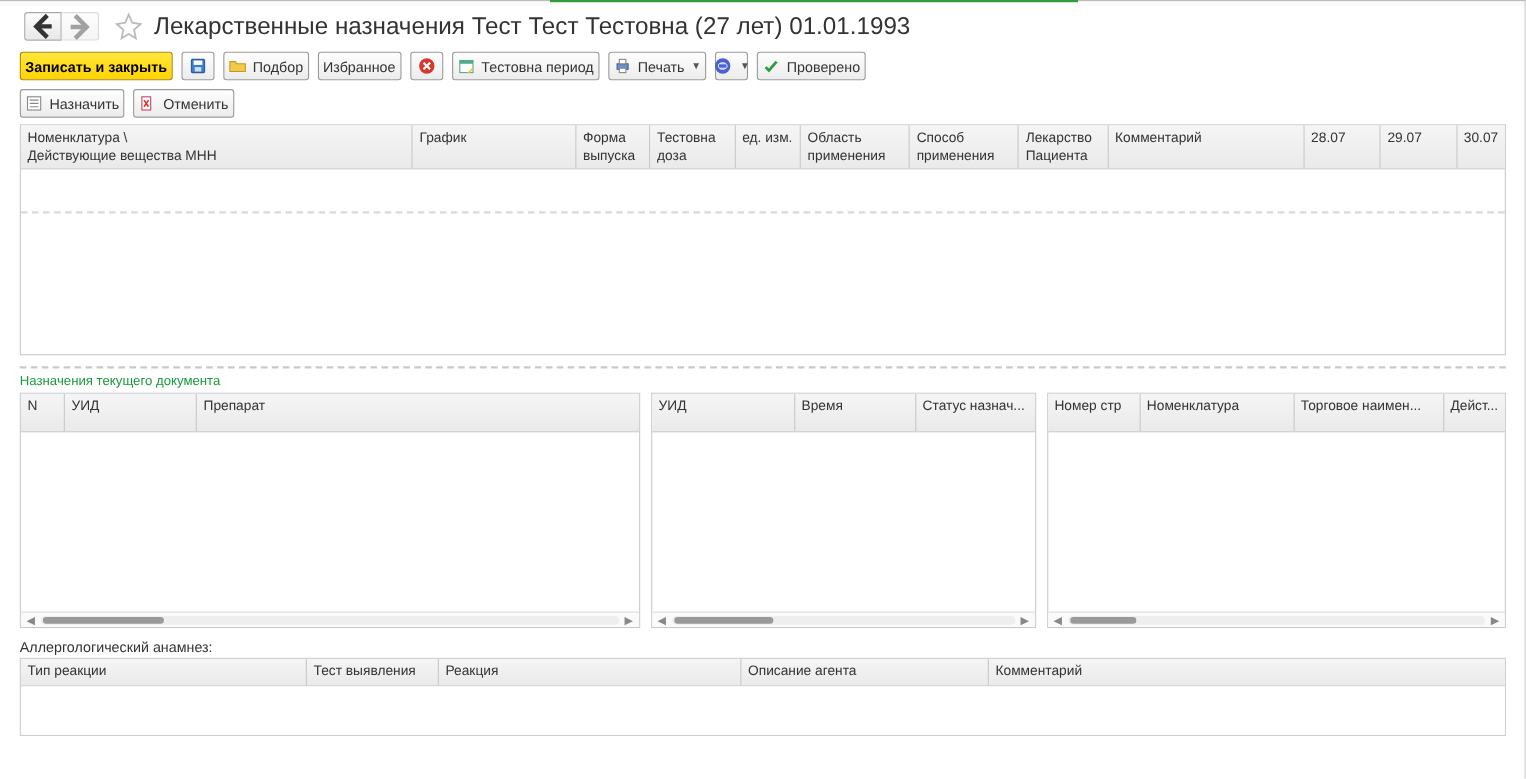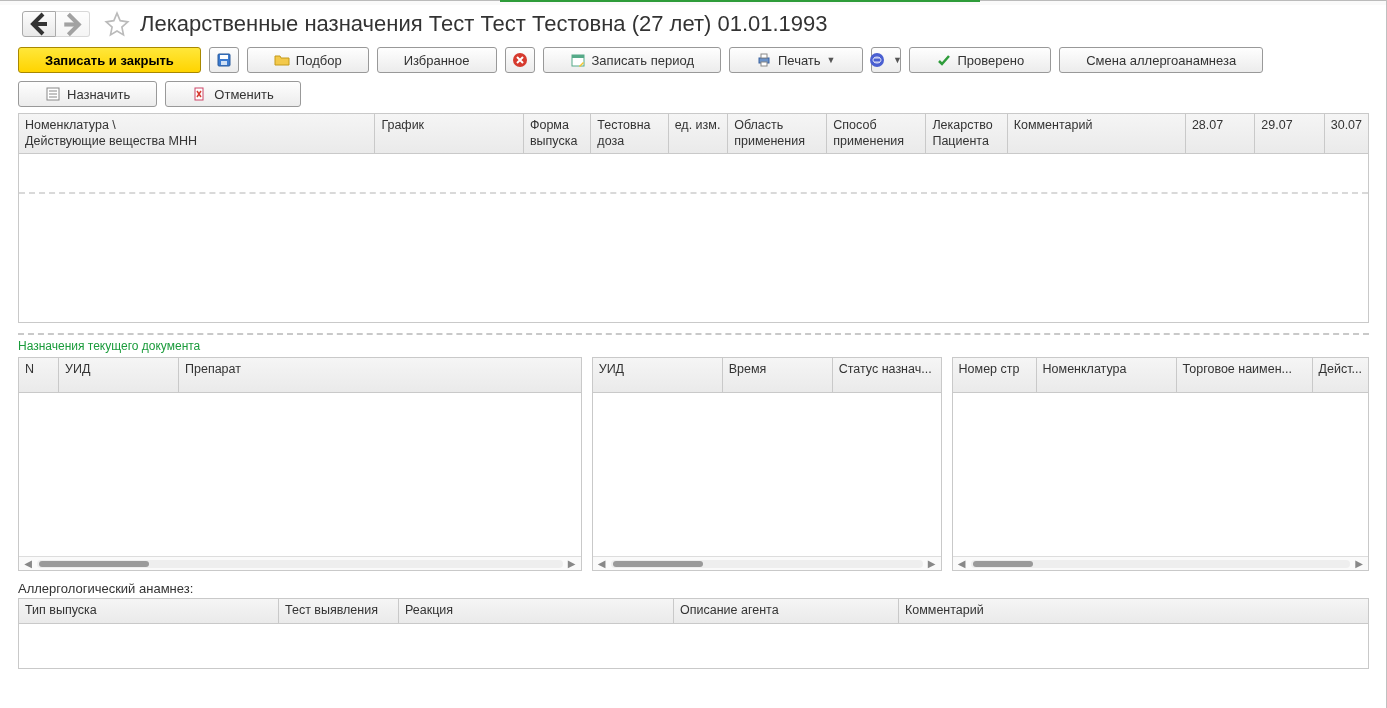--- a/index.html
+++ b/index.html
@@ -26,21 +26,21 @@
   .nav-group { display:flex; border-radius:3px;}
   .nav-group .nav-btn:first-child { border-top-right-radius:0; border-bottom-right-radius:0;}
   .nav-group .nav-btn:last-child { border-top-left-radius:0; border-bottom-left-radius:0; border-left:none;}
   .nav-btn.disabled { opacity:.45; cursor:default;}
   .star { margin: 0 10px 0 14px; color:#bbb; }
   .star svg{ width:26px; height:26px; display:block;}
   .page-title { font-size: 22px; font-weight: 400; color:#333; }
 
   .toolbar, .toolbar2 { display:flex; align-items:center; padding: 4px 18px; gap:8px; flex-wrap:wrap;}
   .btn {
-    height: 26px; padding: 0 26px;
+    height: 26px; padding: 0 4px;
     border:1px solid #999; border-radius:3px;
     background: linear-gradient(#fefefe,#ececec);
     display:inline-flex; align-items:center; gap:6px;
     cursor:pointer; font-size:13px; color:#333;
   }
   .btn.icon-only { padding: 0; width:30px; justify-content:center;}
   .btn.primary {
     background: linear-gradient(#ffe73a,#ffd400);
     border-color:#a88800; font-weight:bold; color:#000;
   }
@@ -141,21 +141,21 @@
         </span>
     </div>
     <div class="btn">
       <span class="ico">
           <svg viewBox="0 0 16 16">
             <rect x="2" y="3" width="12" height="11" fill="#fff" stroke="#5a8"></rect>
             <rect x="2" y="3" width="12" height="3" fill="#5a8"></rect>
             <path d="M9 14l4-4 1 1-4 4z" fill="#f4c430"></path>
           </svg>
         </span>
-      <span>Записать период</span>
+      <span>Тестовна период</span>
     </div>
     <div class="btn">
       <span class="ico">
           <svg viewBox="0 0 16 16">
             <rect x="3" y="6" width="10" height="5" fill="#6a92c9" stroke="#3a62a0"></rect>
             <rect x="5" y="2" width="6" height="4" fill="#fff" stroke="#888"></rect>
             <rect x="5" y="10" width="6" height="4" fill="#fff" stroke="#888"></rect>
           </svg>
         </span>
       <span>Печать</span>
@@ -170,23 +170,20 @@
         </span>
       <span style="font-size:9px;color:#555;margin-left:2px;">▼</span>
     </div>
     <div class="btn">
       <span class="ico">
           <svg viewBox="0 0 16 16">
             <path d="M3 9l3 3 7-8" stroke="#2e9c3a" stroke-width="2.5" fill="none"></path>
           </svg>
         </span>
       <span>Проверено</span>
-    </div>
-    <div class="btn">
-      <span>Смена аллергоанамнеза</span>
     </div>
   </div>
 
   <div class="toolbar2">
     <div class="btn">
       <span class="ico">
           <svg viewBox="0 0 16 16">
             <rect x="2" y="2" width="12" height="12" fill="#fff" stroke="#888"></rect>
             <line x1="4" y1="5" x2="12" y2="5" stroke="#888"></line>
             <line x1="4" y1="8" x2="12" y2="8" stroke="#888"></line>
@@ -277,21 +274,21 @@
             <div class="thumb" style="width:60px"></div>
           </div>
         <span class="arrow">▶</span>
       </div>
     </div>
   </div>
 
   <div class="allergy-label">Аллергологический анамнез:</div>
   <div class="allergy-grid">
     <div class="grid-head">
-      <div class="gh" style="width:260px;min-height:22px">Тип выпуска</div>
+      <div class="gh" style="width:260px;min-height:22px">Тип реакции</div>
       <div class="gh" style="width:120px;min-height:22px">Тест выявления</div>
       <div class="gh" style="width:275px;min-height:22px">Реакция</div>
       <div class="gh" style="width:225px;min-height:22px">Описание агента</div>
       <div class="gh" style="width:225px;min-height:22px">Комментарий</div>
     </div>
     <div class="allergy-body"></div>
   </div>
 
   <div class="right-border"></div>
 </div>

